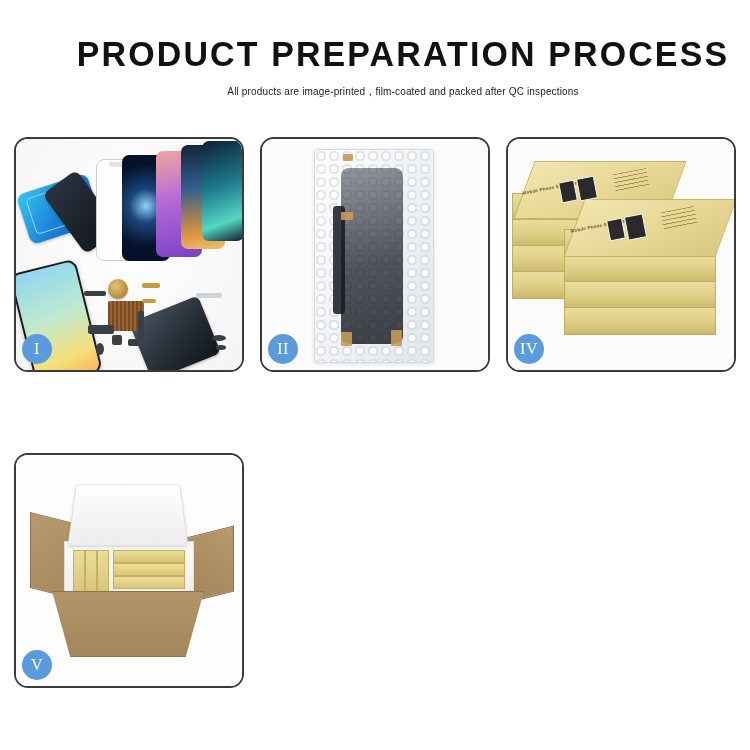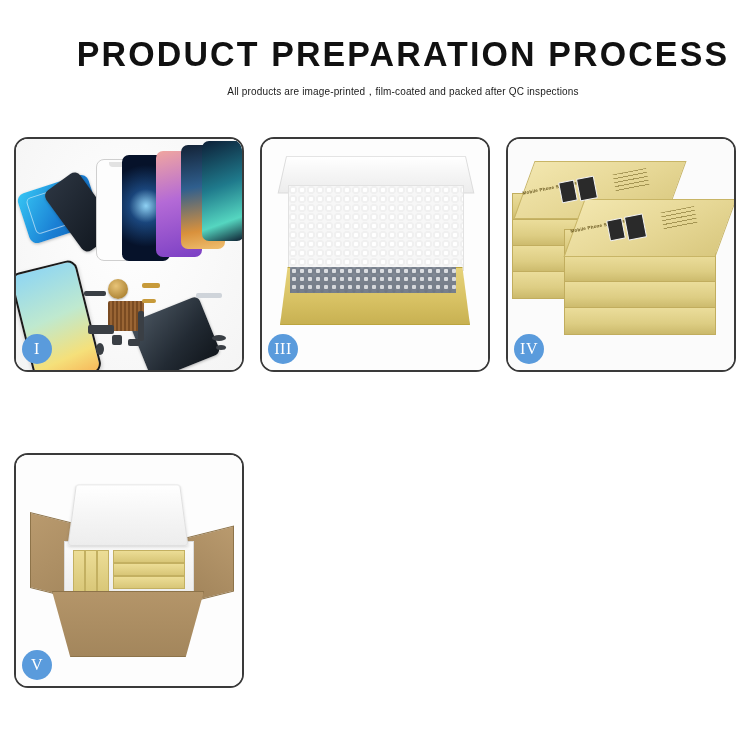--- a/index.html
+++ b/index.html
@@ -316,31 +316,35 @@
         <div class="gold" style="left:126px;top:144px;width:18px;height:5px;"></div>
         <div class="gold" style="left:126px;top:160px;width:14px;height:4px;"></div>
         <div class="chip" style="left:122px;top:172px;width:6px;height:30px;"></div>
         <div class="chip" style="left:196px;top:196px;width:14px;height:6px;border-radius:50%;"></div>
         <div class="chip" style="left:200px;top:206px;width:10px;height:5px;border-radius:50%;"></div>
         <div class="chip" style="left:180px;top:154px;width:26px;height:5px;background:#cfd4da;"></div>
       </div>
       <div class="badge">I</div>
     </div>
 
-
     <div class="panel">
       <div class="photo">
-        <div class="p3-bg"></div>
-        <div class="lid3"></div>
-        <div class="foam3"></div>
-        <div class="tray3"></div>
-        <div class="bubble3"></div>
+        <div class="p2-bg"></div>
+        <div class="bubble-bag">
+          <div class="inner-part"></div>
+          <div class="flex-strip"></div>
+          <div class="tape" style="left:28px;top:4px;width:10px;height:7px;"></div>
+          <div class="tape" style="left:26px;top:62px;width:12px;height:8px;"></div>
+          <div class="tape" style="left:26px;top:182px;width:11px;height:14px;"></div>
+          <div class="tape" style="left:76px;top:180px;width:11px;height:16px;"></div>
+        </div>
       </div>
-      <div class="badge">III</div>
+      <div class="badge">II</div>
     </div>
+
 
     <div class="panel">
       <div class="photo">
         <div class="p4-bg"></div>
         <div class="stack">
 
           <div class="bx" style="left:0px;top:38px;"></div>
           <div class="bx" style="left:0px;top:64px;"></div>
           <div class="bx" style="left:0px;top:90px;"></div>
           <div class="bx" style="left:0px;top:116px;"></div>

